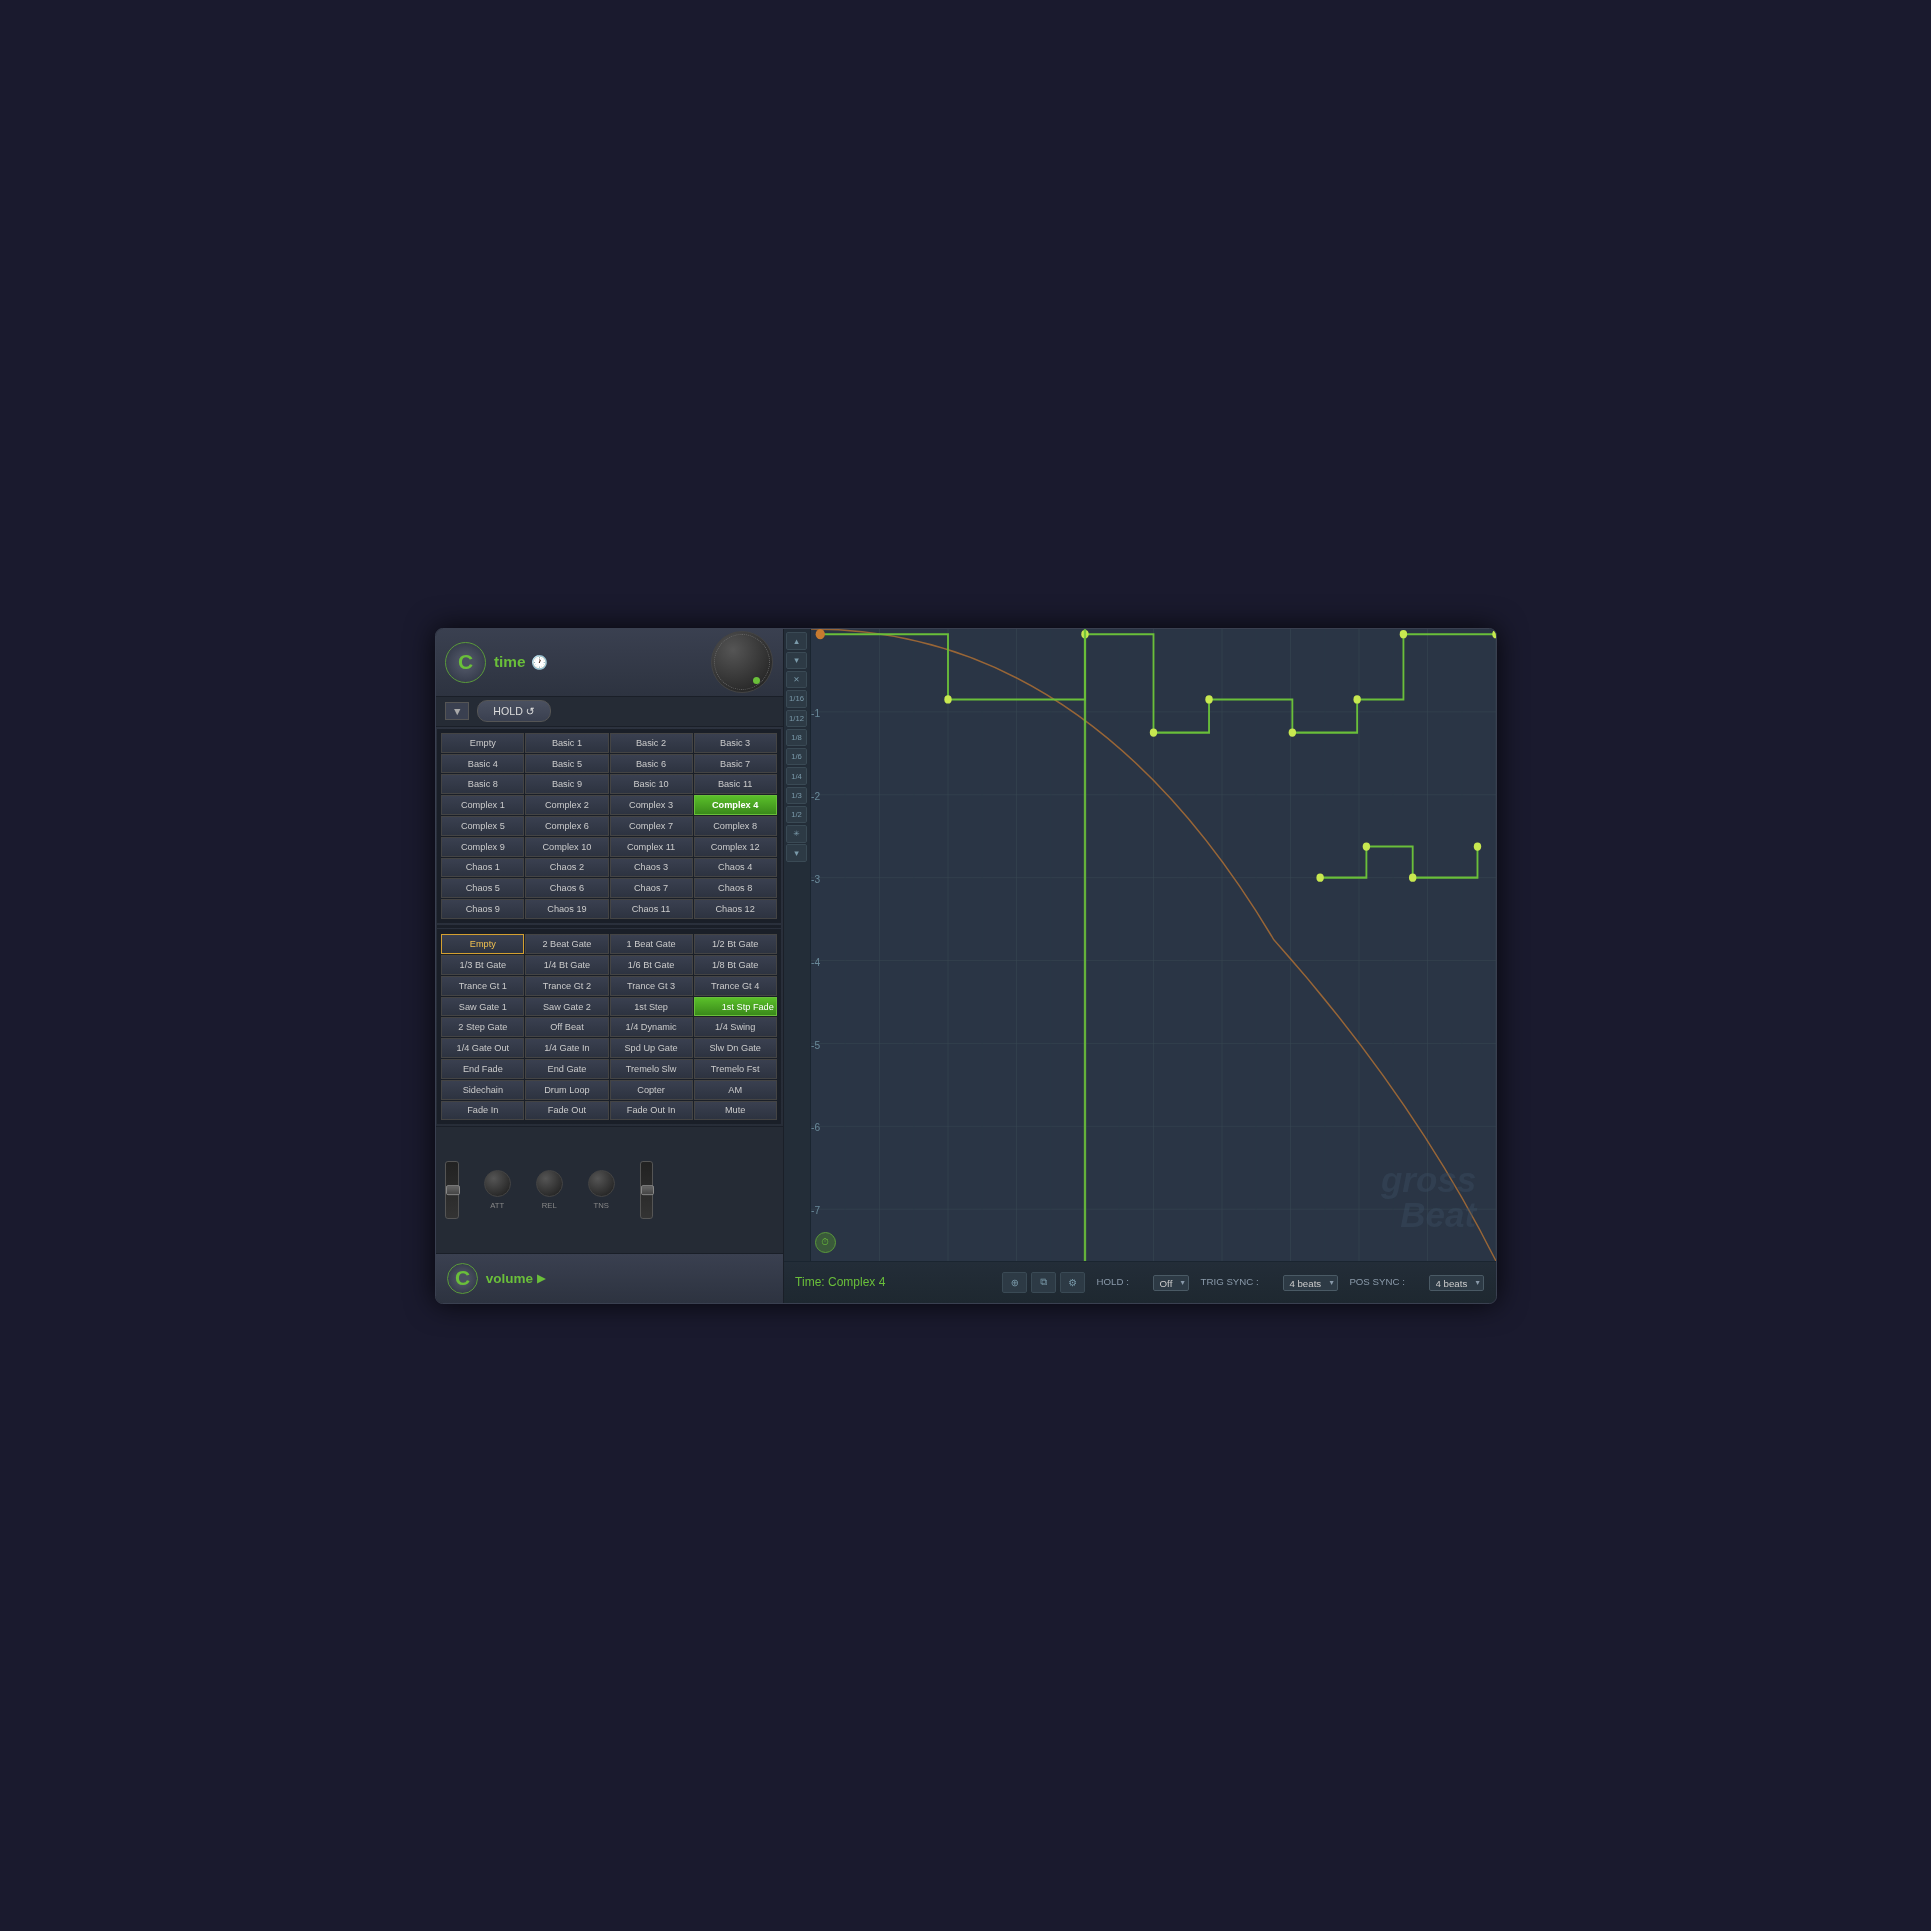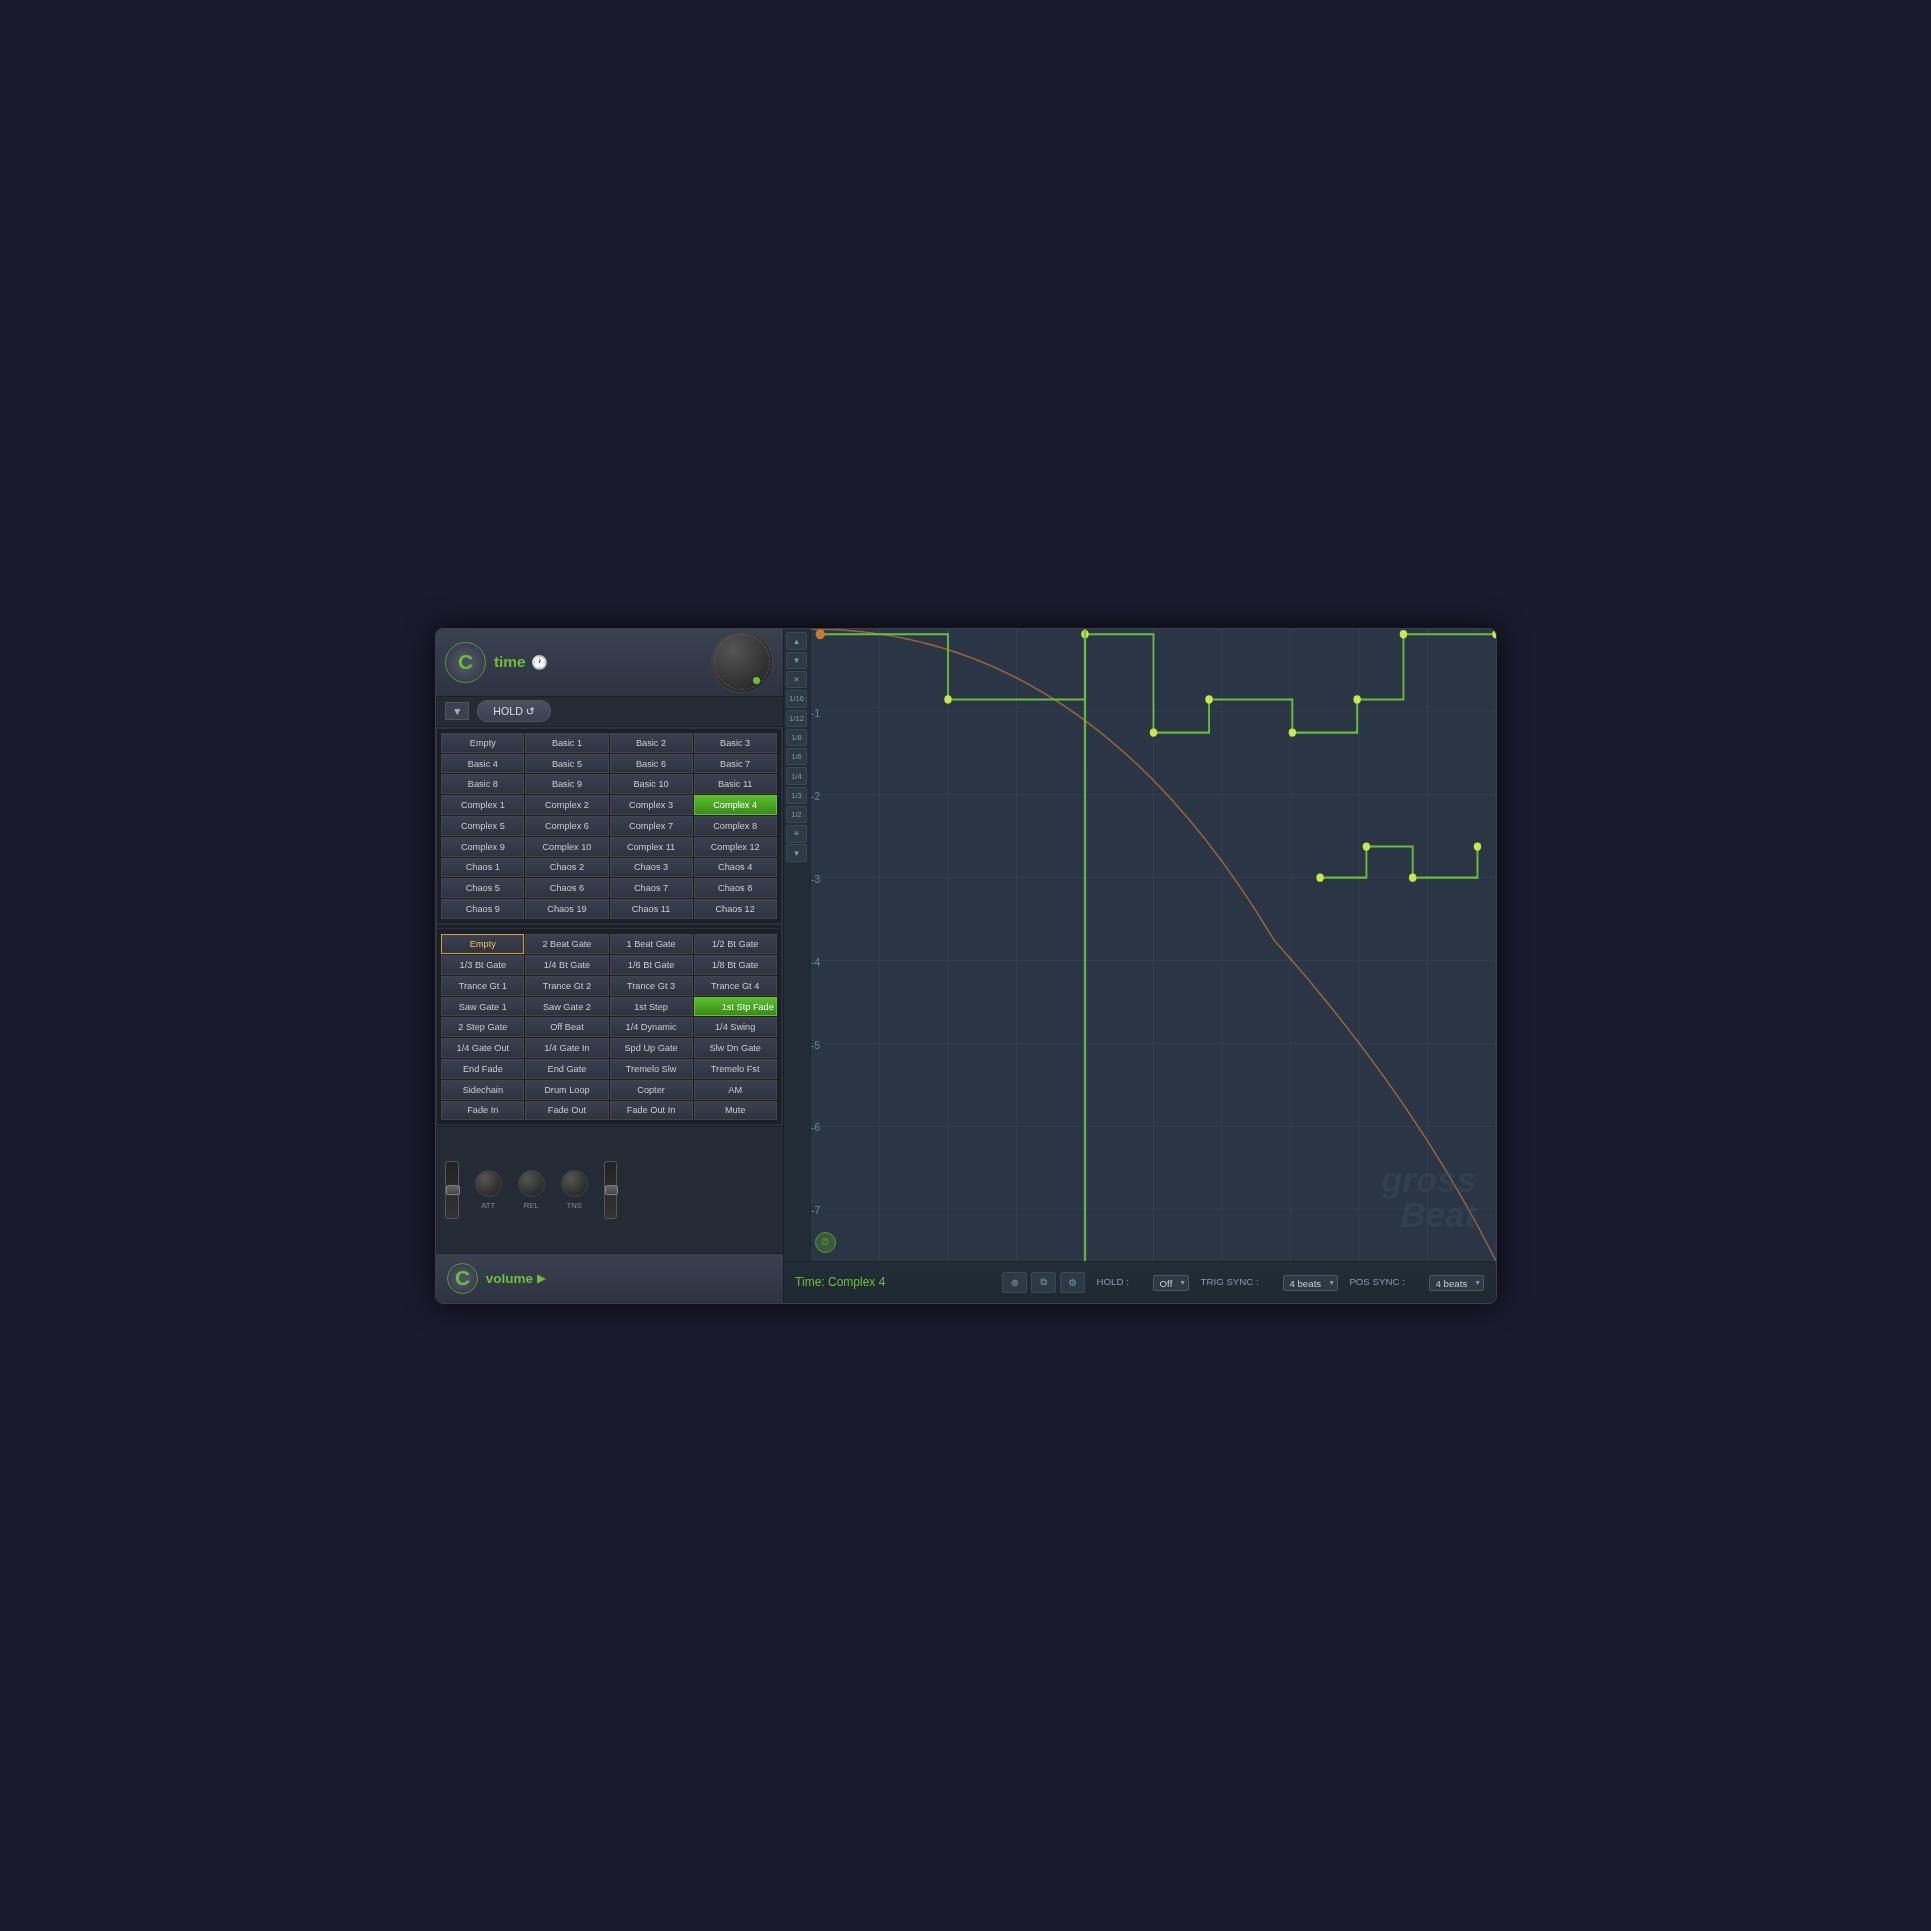--- a/index.html
+++ b/index.html
@@ -150,20 +150,21 @@
       text-align: center;
       cursor: pointer;
       white-space: nowrap;
       overflow: hidden;
       text-overflow: ellipsis;
     }
     .preset-btn.active {
       background: linear-gradient(180deg, #5abf2a 0%, #3a8a1a 100%);
       color: #fff;
       border: 1px solid #6abf3a;
+      font-weight: bold;
     }
     
     .gate-grid {
       display: grid;
       grid-template-columns: repeat(4, 1fr);
       gap: 1px;
       padding: 3.9px;
       background: #1a1f28;
       margin: 1.9px;
       border-top: 1.9px solid #1a1f28;
@@ -190,21 +191,21 @@
       border: 1px solid #6abf3a;
       text-align: right;
     }
     
     .knobs-row {
       display: flex;
       align-items: center;
       padding: 5.8px 9.7px;
       background: #252b35;
       border-top: 1.9px solid #1a1f28;
-      gap: 16px;
+      gap: 25px;
       flex: 1;
     }
     .slider-vertical {
       width: 13.5px;
       height: 58px;
       background: linear-gradient(180deg, #222 0%, #333 100%);
       border: 1px solid #555;
       border-radius: 2.9px;
       position: relative;
       cursor: pointer;

